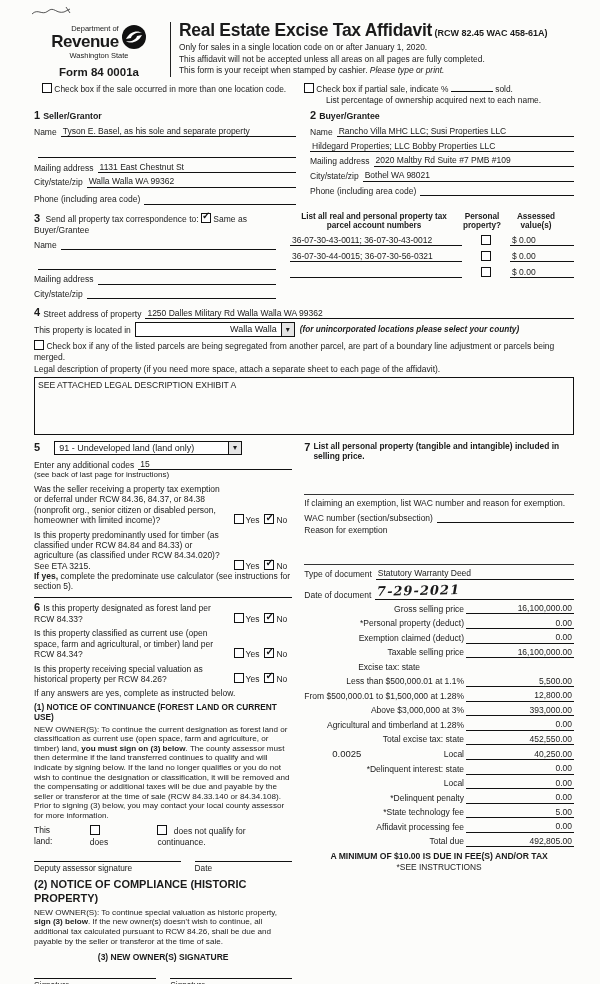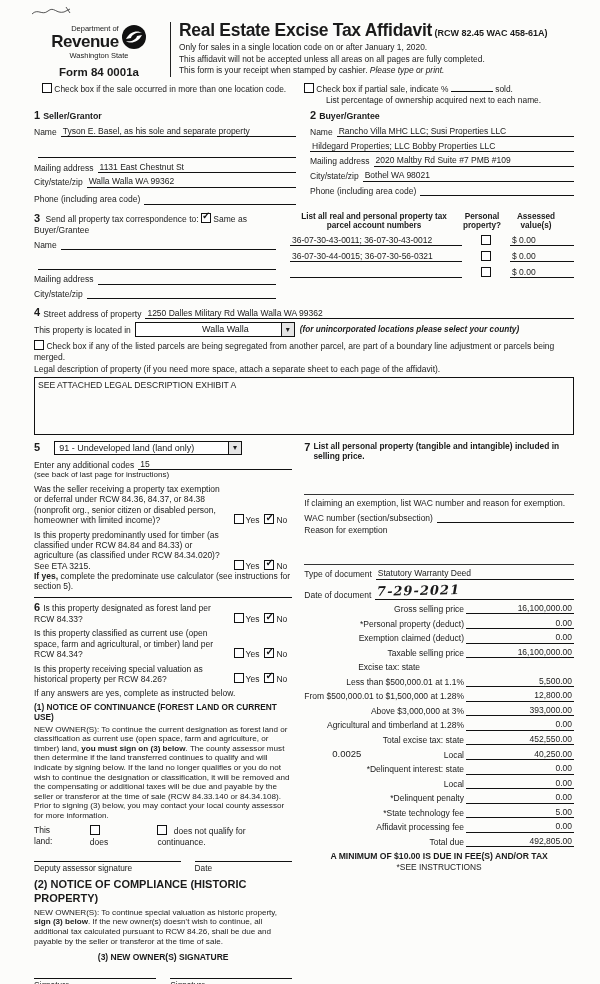--- a/index.html
+++ b/index.html
@@ -76,21 +76,21 @@
   .para{font-size:8.1px;line-height:1.18;margin-top:3px;}
   .landrow{display:flex;margin-top:5px;}
   .landrow span{margin-right:4px;}
   .sigrow{display:flex;margin-top:14px;}
   .sigcell{flex:1.5;margin-right:14px;}
   .sigcell.short{flex:1;margin-right:0;}
   .sline{border-top:1px solid #111;}
   .slabel{font-size:8.3px;padding-top:1px;}
   .center{text-align:center;}
   
-  .mrow{display:flex;align-items:flex-end;margin-top:3.2px;}
+  .mrow{display:flex;align-items:center;margin-top:3.2px;}
   .mpre{font-size:9.5px;padding-left:28px;}
   .mlab{flex:1;text-align:right;white-space:nowrap;padding-right:2px;}
   .mfill{width:104px;border-bottom:1px solid #111;text-align:right;padding:0 2px;}
   .excise-hd{text-align:center;margin:4px 100px 1px 0;}
   .minimum{font-weight:bold;font-size:8.6px;text-align:center;margin-top:4px;}
   
   .hand{font-family:"DejaVu Serif", serif;font-style:italic;font-weight:bold;display:inline-block;transform:rotate(-1.2deg);}
   .hand-big{font-size:13px;letter-spacing:1px;}
 </style>
 </head>
@@ -249,21 +249,21 @@
   </div>
 
   <div style="margin-top:7px;">
     <div class="fline" style="margin-top:0;">
       <span class="secnum">4</span>
       <span class="flabel">Street address of property</span>
       <span class="fval">1250 Dalles Military Rd Walla Walla WA 99362</span>
     </div>
     <div style="margin-top:3px;display:flex;align-items:center;text-align:right;">
       <span>This property is located in</span>
-      <span class="dd" style="width:158px;margin-left:4px;gap:28px;">
+      <span class="dd" style="width:158px;margin-left:4px;">
         <span class="dd-text" style="flex:1;">Walla Walla</span>
         <span class="dd-btn"></span>
       </span>
       <span class="b i" style="margin-left:5px;font-size:8.2px;">(for unincorporated locations please select your county)</span>
     </div>
     <div style="margin-top:3px;">
       <span class="cb"></span>
       <span>Check box if any of the listed parcels are being segregated from another parcel, are part of a boundary line adjustment or parcels being merged.</span>
     </div>
     <div style="margin-top:2px;">Legal description of property (if you need more space, attach a separate sheet to each page of the affidavit).</div>

